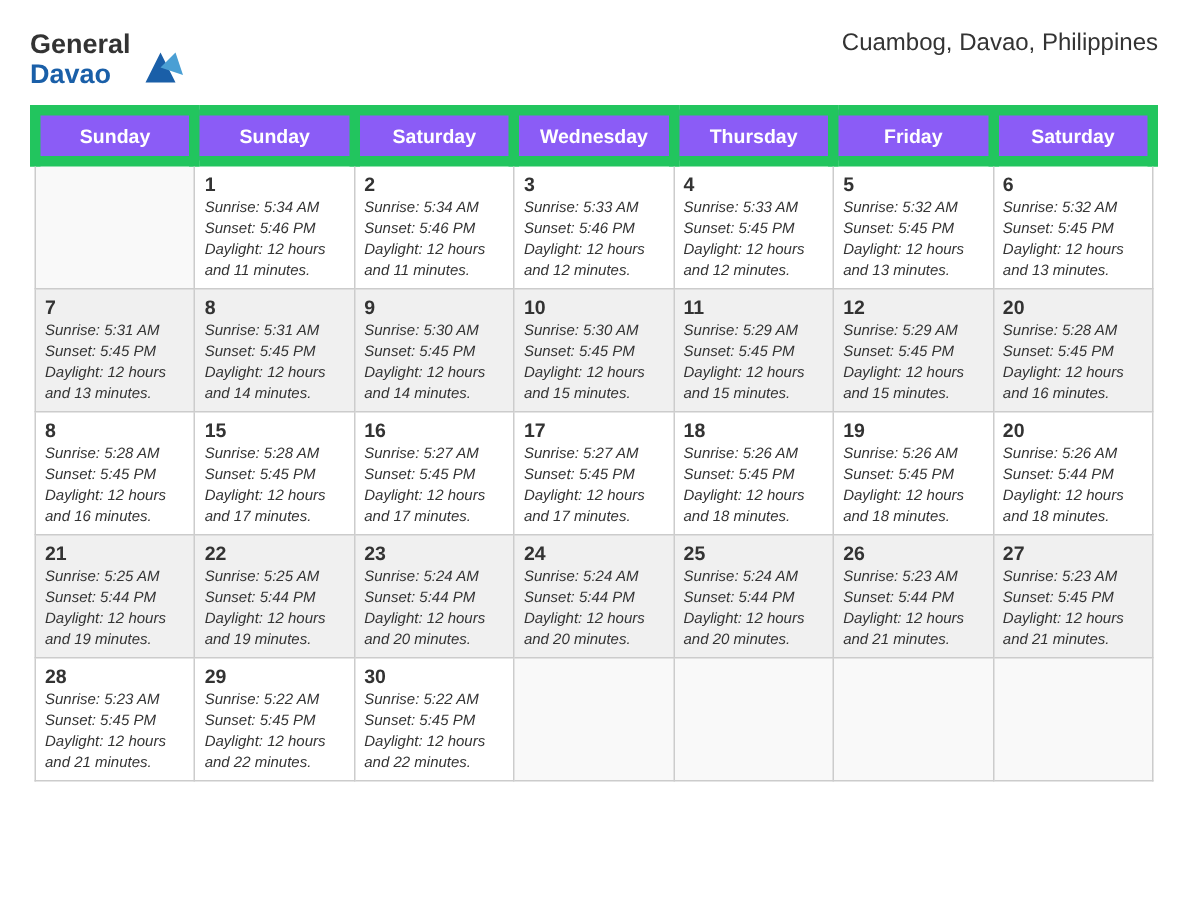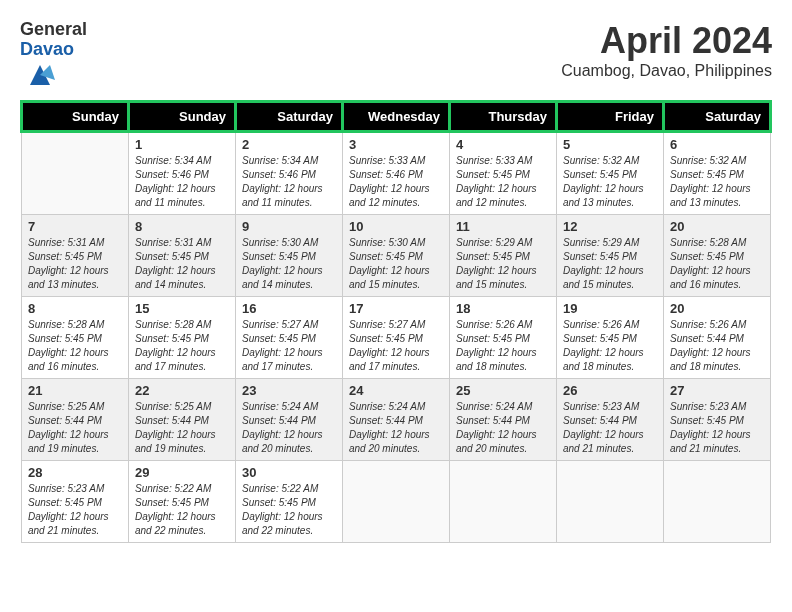--- a/index.html
+++ b/index.html
@@ -11,22 +11,21 @@
       padding: 20px;
     }
     .header-area {
       display: flex;
       justify-content: space-between;
       align-items: flex-start;
       margin-bottom: 10px;
     }
     .logo {
       display: flex;
-      align-items: flex-start;
-      flex-direction: column;
+      align-items: flex-end;
     }
     .logo-text {
       display: flex;
       flex-direction: column;
       line-height: 1.1;
     }
     .logo-general {
       font-size: 18px;
       font-weight: bold;
       color: #333;
@@ -52,27 +51,27 @@
     .subtitle {
       font-size: 16px;
       color: #333;
     }
     .calendar {
       width: 100%;
       border-collapse: collapse;
       border: 1px solid #ccc;
     }
     .calendar th {
-      background-color: #000000;
+      background-color: #8b5cf6;
       color: #fff;
       font-size: 13px;
       font-weight: bold;
       padding: 6px 8px;
-      text-align: right;
-      border: 3px solid #22c55e;
+      text-align: center;
+      border: 7px solid #22c55e;
     }
     .calendar td {
       vertical-align: top;
       border: 1px solid #ccc;
       padding: 4px 6px;
       width: 14.28%;
       min-height: 80px;
     }
     .day-number {
       font-size: 13px;
@@ -102,21 +101,20 @@
     <div class="logo-text">
       <span class="logo-general">General</span>
       <span class="logo-blue">Davao</span>
     </div>
     <svg class="logo-icon" viewBox="0 0 30 30" xmlns="http://www.w3.org/2000/svg">
       <polygon points="5,25 15,5 25,25" fill="#1a5fa8"></polygon>
       <polygon points="15,15 25,5 30,20" fill="#4a9fd4"></polygon>
     </svg>
   </div>
   <div class="title-area">
-    <div class="month-title">April 2024</div>
     <div class="subtitle">Cuambog, Davao, Philippines</div>
   </div>
 </div>
 
 <table class="calendar">
   <thead>
     <tr>
     <th>Sunday</th>
         <th>Sunday</th>
         <th>Saturday</th>

